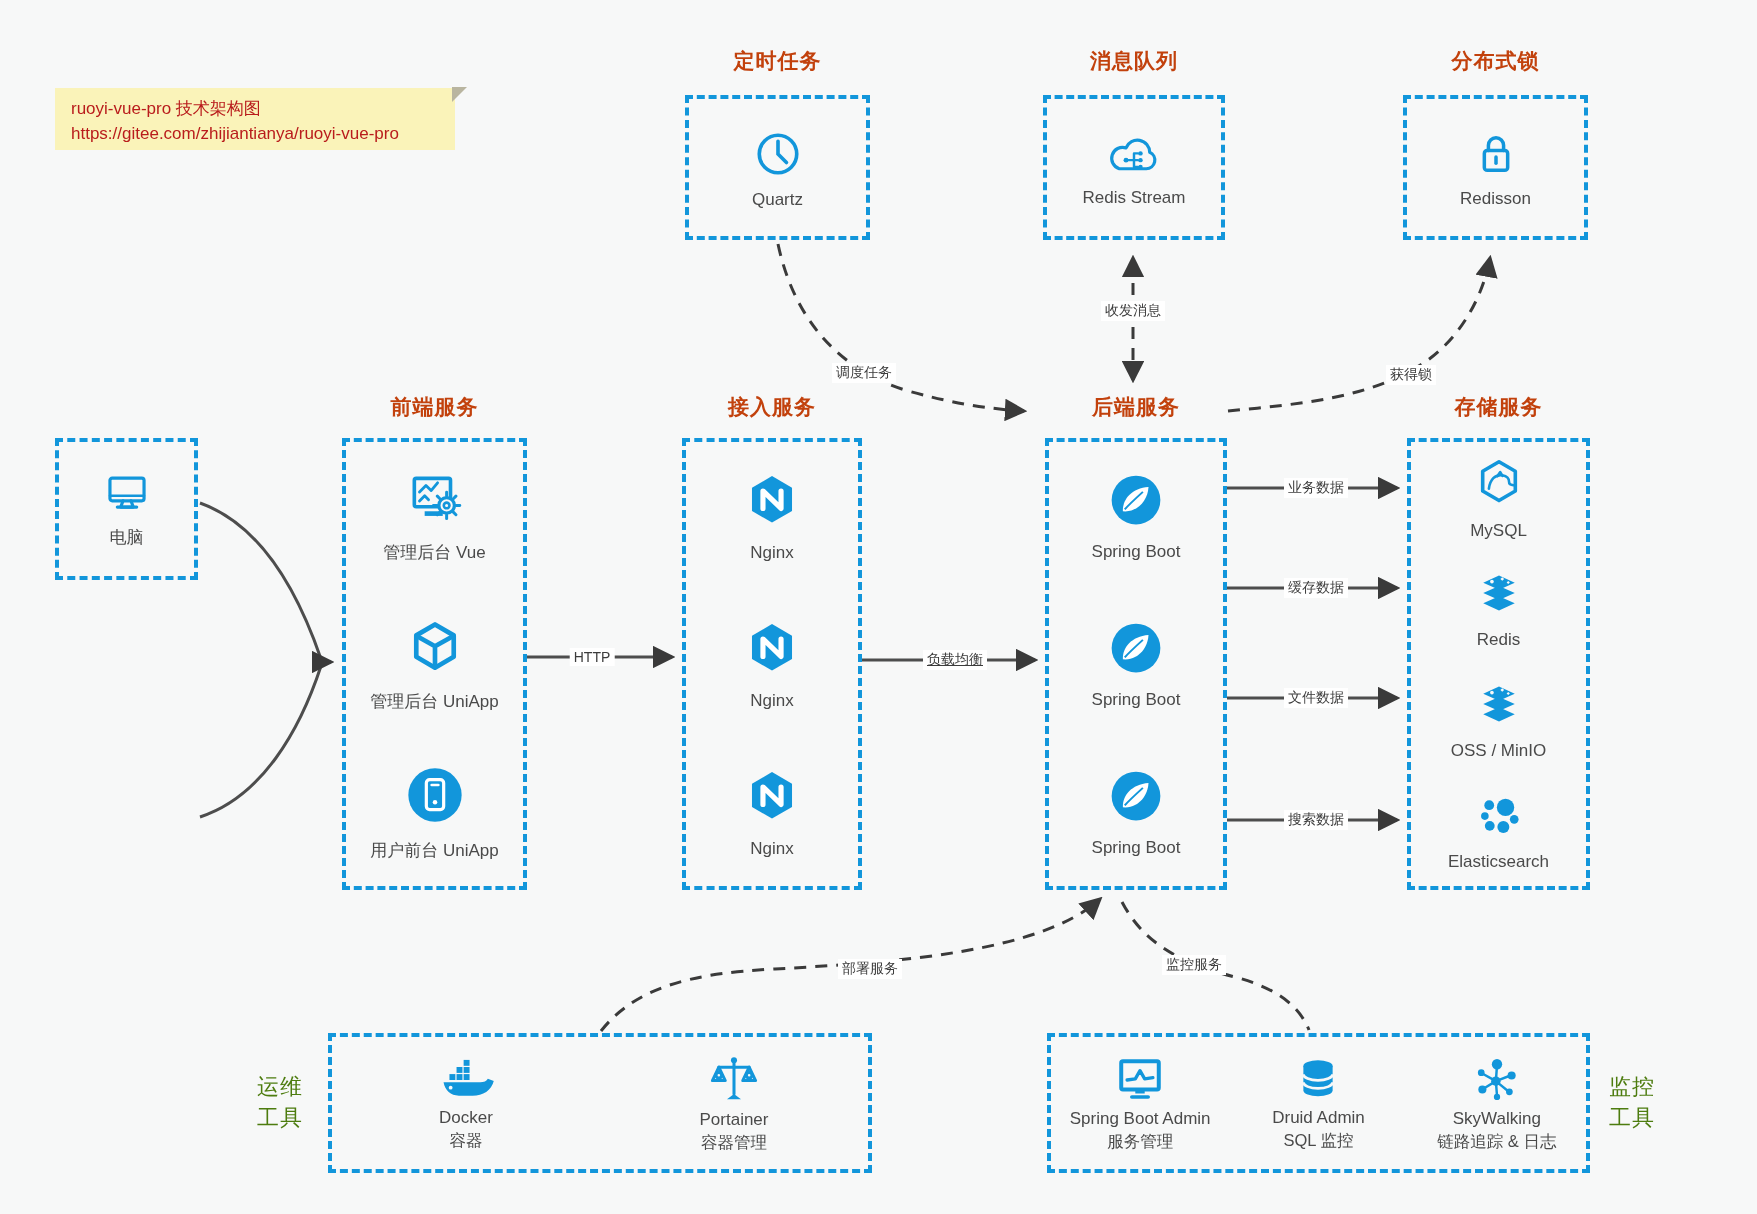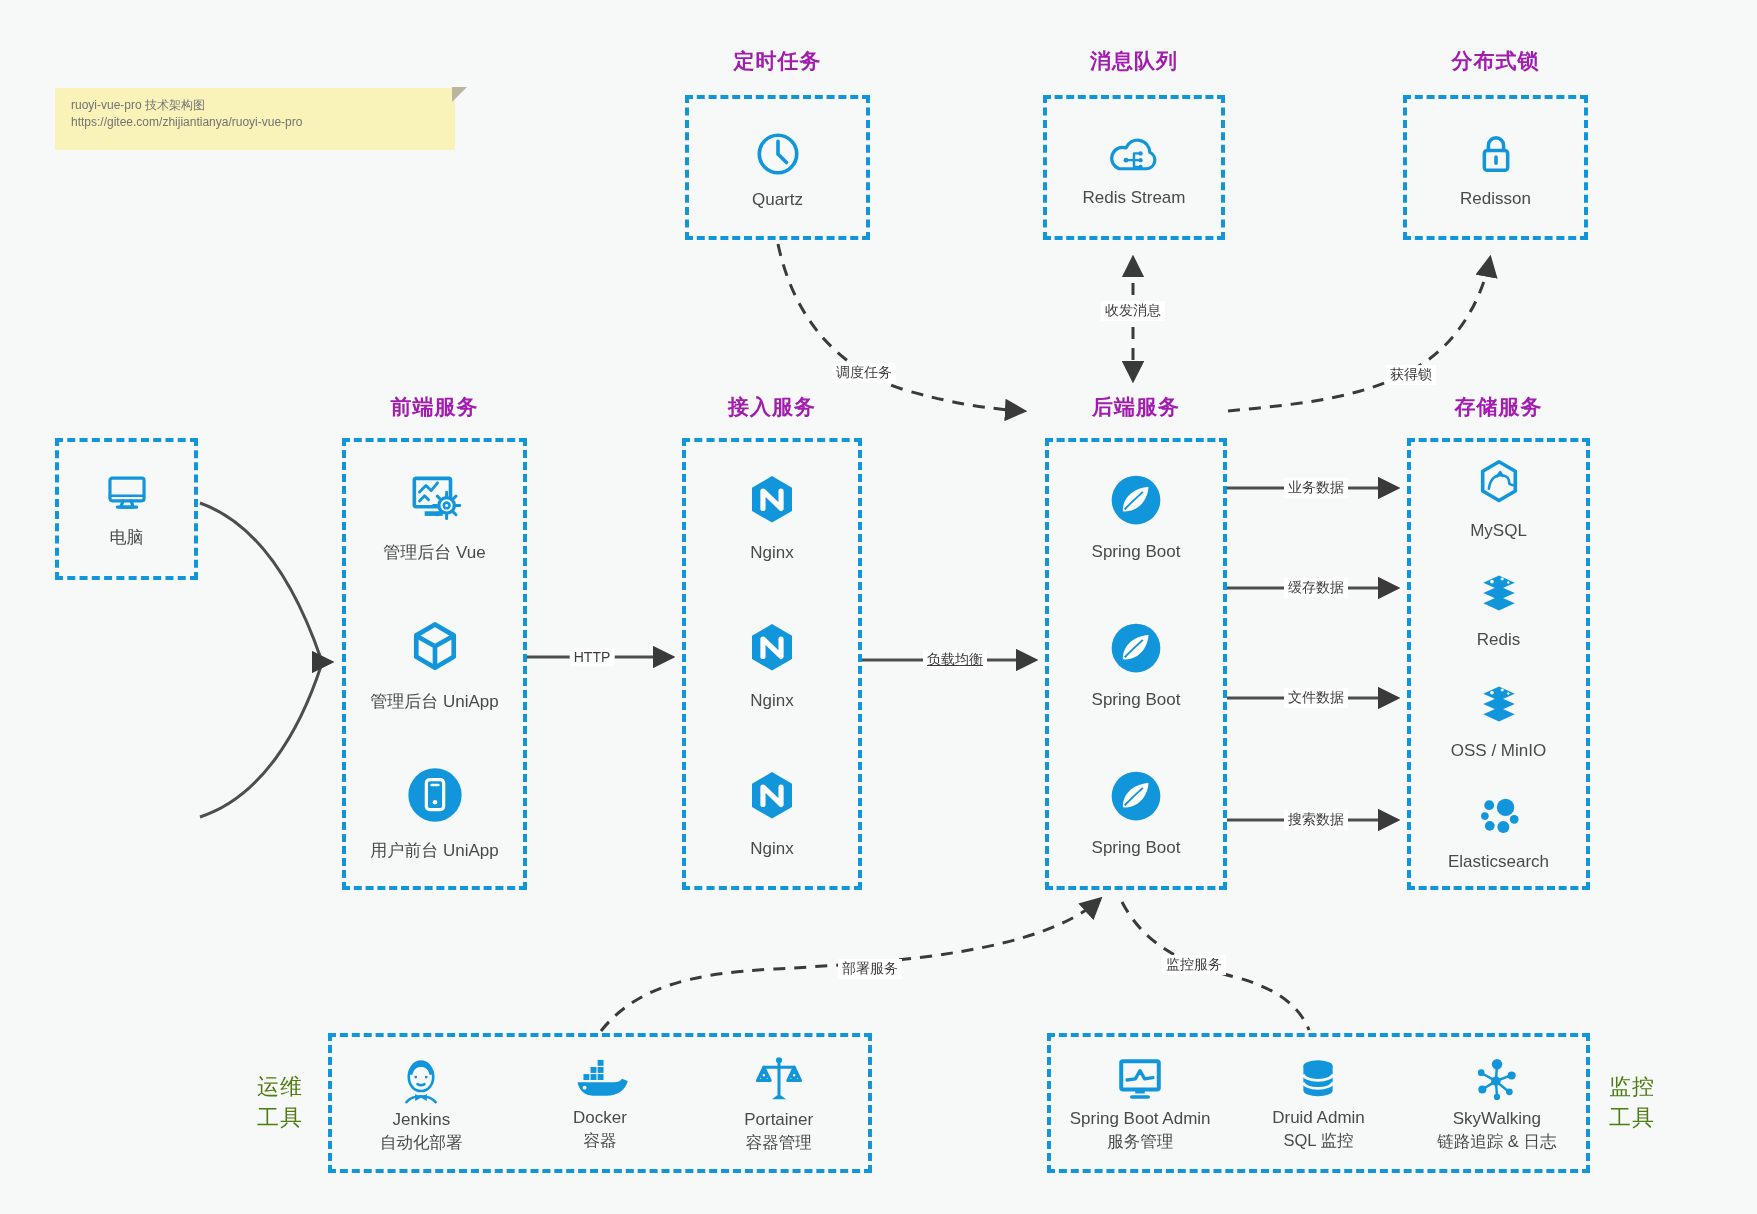--- a/index.html
+++ b/index.html
@@ -1,25 +1,25 @@
 <!DOCTYPE html>
 <html><head>
 <meta charset="utf-8">
 <style>
   html,body{margin:0;padding:0;background:#e9e9e9;}
   .canvas{position:relative;width:1757px;height:1214px;background:#f7f8f8;overflow:hidden;
           font-family:"Liberation Sans","DejaVu Sans",sans-serif;}
   .wires{position:absolute;left:0;top:0;pointer-events:none;}
   
   .note{position:absolute;left:55px;top:88px;width:400px;height:62px;background:#faf3b9;
-        box-sizing:border-box;padding:9px 0 16px 16px;color:#737373;font-size:12px;line-height:1.45;}
+        box-sizing:border-box;padding:9px 0 16px 16px;color:#b91c1c;font-size:17px;line-height:1.45;}
   .note .fold{position:absolute;right:-12px;top:-1px;width:0;height:0;
         border-top:15px solid #b9b5a0;border-right:15px solid transparent;}
   
-  .sec-title{position:absolute;color:#a21caf;font-size:21px;font-weight:bold;text-align:center;letter-spacing:1px;}
+  .sec-title{position:absolute;color:#c2410c;font-size:21px;font-weight:bold;text-align:center;letter-spacing:1px;}
   .side-label{position:absolute;color:#4d7c0f;font-size:22px;font-weight:normal;text-align:center;line-height:1.4;letter-spacing:1px;}
   
   .dbox{position:absolute;border:4px dashed #1296db;box-sizing:border-box;}
   .top-box,.client-box{display:flex;flex-direction:column;align-items:center;justify-content:center;gap:7px;}
   .col-box{display:flex;flex-direction:column;}
   .col-item{flex:1;display:flex;flex-direction:column;align-items:center;justify-content:center;gap:12px;}
   .row-box{display:flex;flex-direction:row;align-items:center;}
   .row-item{flex:1;display:flex;flex-direction:column;align-items:center;justify-content:center;gap:2px;}
   .item-label{color:#4a4a4a;font-size:17px;white-space:nowrap;}
   .item-desc{color:#4a4a4a;font-size:16.5px;white-space:nowrap;}
@@ -289,35 +289,20 @@
   </div>
 
   <div class="side-label" style="left:248px;top:1072px;width:64px;">
     <div>运维</div>
     <div>工具</div>
   </div>
 
   <div class="dbox row-box" style="left:328px;top:1033px;width:544px;height:140px;">
     <div class="row-item">
       <span class="icon">
-        <svg width="56" height="56" viewBox="0 0 48 48" fill="none" stroke="#1296db" stroke-width="2.2" stroke-linecap="round" stroke-linejoin="round">
-          <path d="M13.5 21 a10.5 12 0 1 1 21 0 c0 7-4.2 12.5-10.5 12.5 S13.5 28 13.5 21 z"></path>
-          <path d="M13.5 19 c.5-8 5-12 10.5-12 s10 4 10.5 12 l-3 .8 c-1-5-3.8-7-7.5-7 s-6.5 2-7.5 7 z" fill="#1296db" stroke="none"></path>
-          <circle cx="19.5" cy="21.5" r="1.2" fill="#1296db" stroke="none"></circle>
-          <circle cx="28.5" cy="21.5" r="1.2" fill="#1296db" stroke="none"></circle>
-          <path d="M21 27.5 c2 1.2 4 1.2 6 0"></path>
-          <path d="M19 36 l5 2.8 5-2.8 v6 l-5-2.8 -5 2.8 z" fill="#1296db" stroke="none"></path>
-          <path d="M11.5 43 c3.5-4 8-5 12.5-5 s9 1 12.5 5"></path>
-        </svg>
-      </span>
-      <div class="item-label">Jenkins</div>
-      <div class="item-desc">自动化部署</div>
-    </div>
-    <div class="row-item">
-      <span class="icon">
         <svg width="58" height="52" viewBox="0 0 48 44" fill="#1296db">
           <rect x="10" y="17" width="5" height="5"></rect>
             <rect x="16" y="17" width="5" height="5"></rect>
           <rect x="22" y="17" width="5" height="5"></rect>
             <rect x="16" y="11" width="5" height="5"></rect>
           <rect x="22" y="11" width="5" height="5"></rect>
             <rect x="22" y="5" width="5" height="5"></rect>
           <path d="M5 24 h31 c3 0 5.5-1 6.5-3 l5 1.8 c-2 8-9 12.5-18 12.5 H18 C11 35.3 6.3 31 5 24 z"></path>
           <circle cx="11" cy="28.5" r="1.6" fill="#f7f8f8"></circle>
         </svg>

